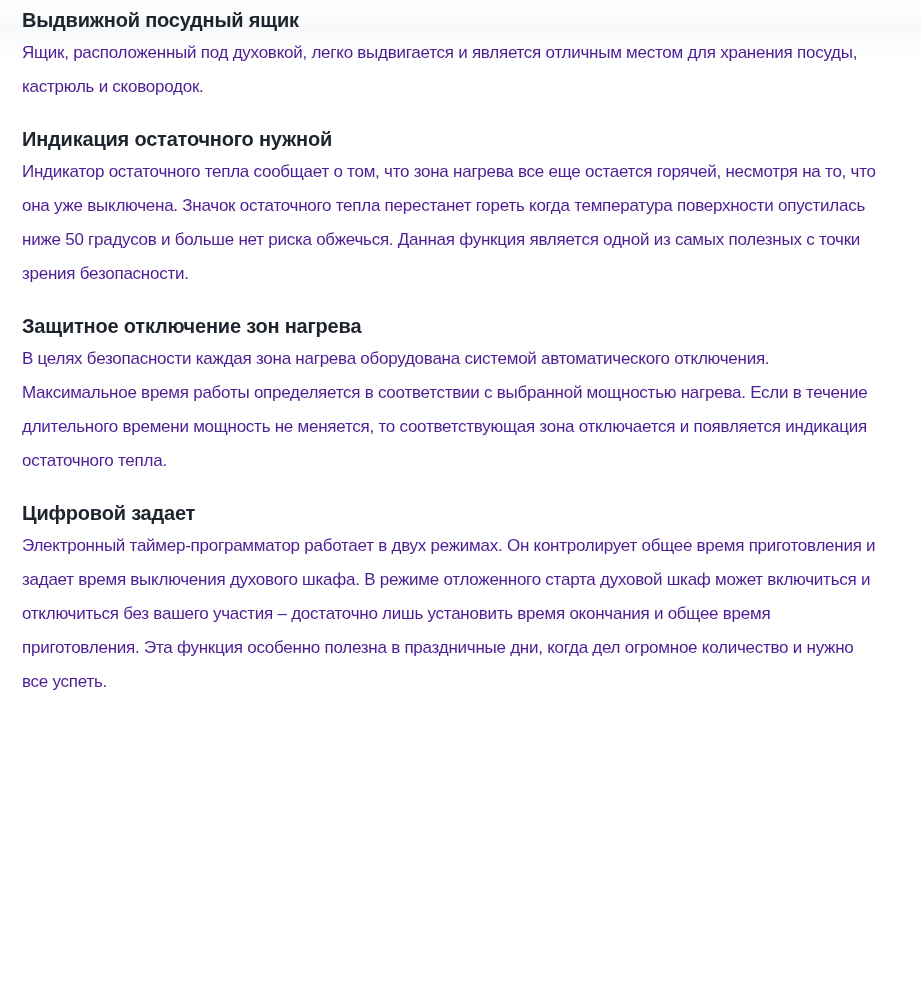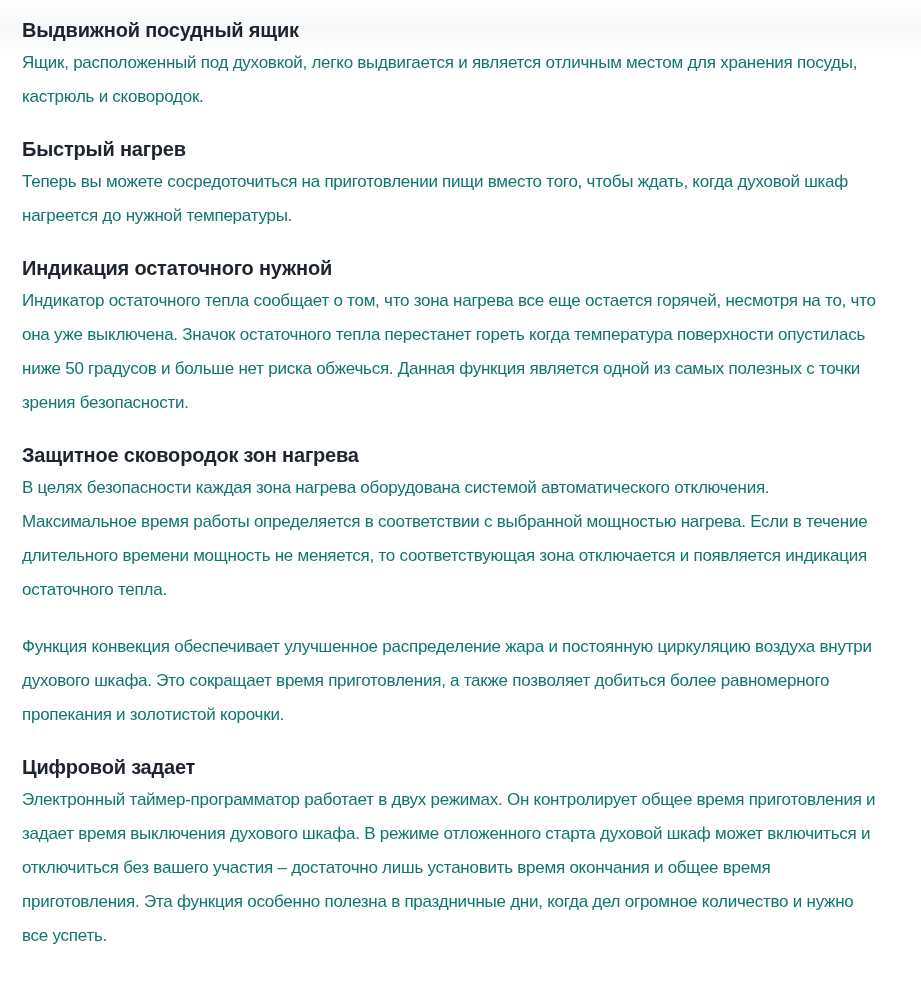--- a/index.html
+++ b/index.html
@@ -14,66 +14,61 @@
     font-family: "Liberation Sans", "DejaVu Sans", sans-serif;
     
     background: linear-gradient(180deg, #ffffff 0px, #f7f8f9 26px, #ffffff 58px);
   }
   .content {
     padding: 4px 36px 0 22px;
     max-width: 862px;
     box-sizing: content-box;
   }
   section.feature {
-    margin: 14px 0 23px 0;
+    margin: 4px 0 23px 0;
   }
   .feature-heading {
     font-size: 20px;
     line-height: 24px;
     font-weight: 700;
     color: #1e242e;
     letter-spacing: -0.2px;
     margin: 0 0 4px 0;
   }
   .feature-body {
     font-size: 17px;
     line-height: 34px;
     font-weight: 400;
-    color: #0f766e;
+    color: #4c1d95;
     letter-spacing: -0.25px;
     margin: 0;
   }
 </style>
 </head>
 <body>
 
 <main class="content">
 
   <section class="feature">
     <h3 class="feature-heading">Выдвижной посудный ящик</h3>
     <p class="feature-body">Ящик, расположенный под духовкой, легко выдвигается и является отличным местом для хранения посуды, кастрюль и сковородок.</p>
   </section>
 
-  <section class="feature">
-    <h3 class="feature-heading">Быстрый нагрев</h3>
-    <p class="feature-body">Теперь вы можете сосредоточиться на приготовлении пищи вместо того, чтобы ждать, когда духовой шкаф нагреется до нужной температуры.</p>
-  </section>
 
   <section class="feature">
     <h3 class="feature-heading">Индикация остаточного нужной</h3>
     <p class="feature-body">Индикатор остаточного тепла сообщает о том, что зона нагрева все еще остается горячей, несмотря на то, что она уже выключена. Значок остаточного тепла перестанет гореть когда температура поверхности опустилась ниже 50 градусов и больше нет риска обжечься. Данная функция является одной из самых полезных с точки зрения безопасности.</p>
   </section>
 
   <section class="feature">
-    <h3 class="feature-heading">Защитное сковородок зон нагрева</h3>
+    <h3 class="feature-heading">Защитное отключение зон нагрева</h3>
     <p class="feature-body">В целях безопасности каждая зона нагрева оборудована системой автоматического отключения. Максимальное время работы определяется в соответствии с выбранной мощностью нагрева. Если в течение длительного времени мощность не меняется, то соответствующая зона отключается и появляется индикация остаточного тепла.</p>
   </section>
 
   <section class="feature">
-    <p class="feature-body">Функция конвекция обеспечивает улучшенное распределение жара и постоянную циркуляцию воздуха внутри духового шкафа. Это сокращает время приготовления, а также позволяет добиться более равномерного пропекания и золотистой корочки.</p>
   </section>
 
   <section class="feature">
     <h3 class="feature-heading">Цифровой задает</h3>
     <p class="feature-body">Электронный таймер-программатор работает в двух режимах. Он контролирует общее время приготовления и задает время выключения духового шкафа. В режиме отложенного старта духовой шкаф может включиться и отключиться без вашего участия – достаточно лишь установить время окончания и общее время приготовления. Эта функция особенно полезна в праздничные дни, когда дел огромное количество и нужно все успеть.</p>
   </section>
 
 </main>
 
 </body></html>

